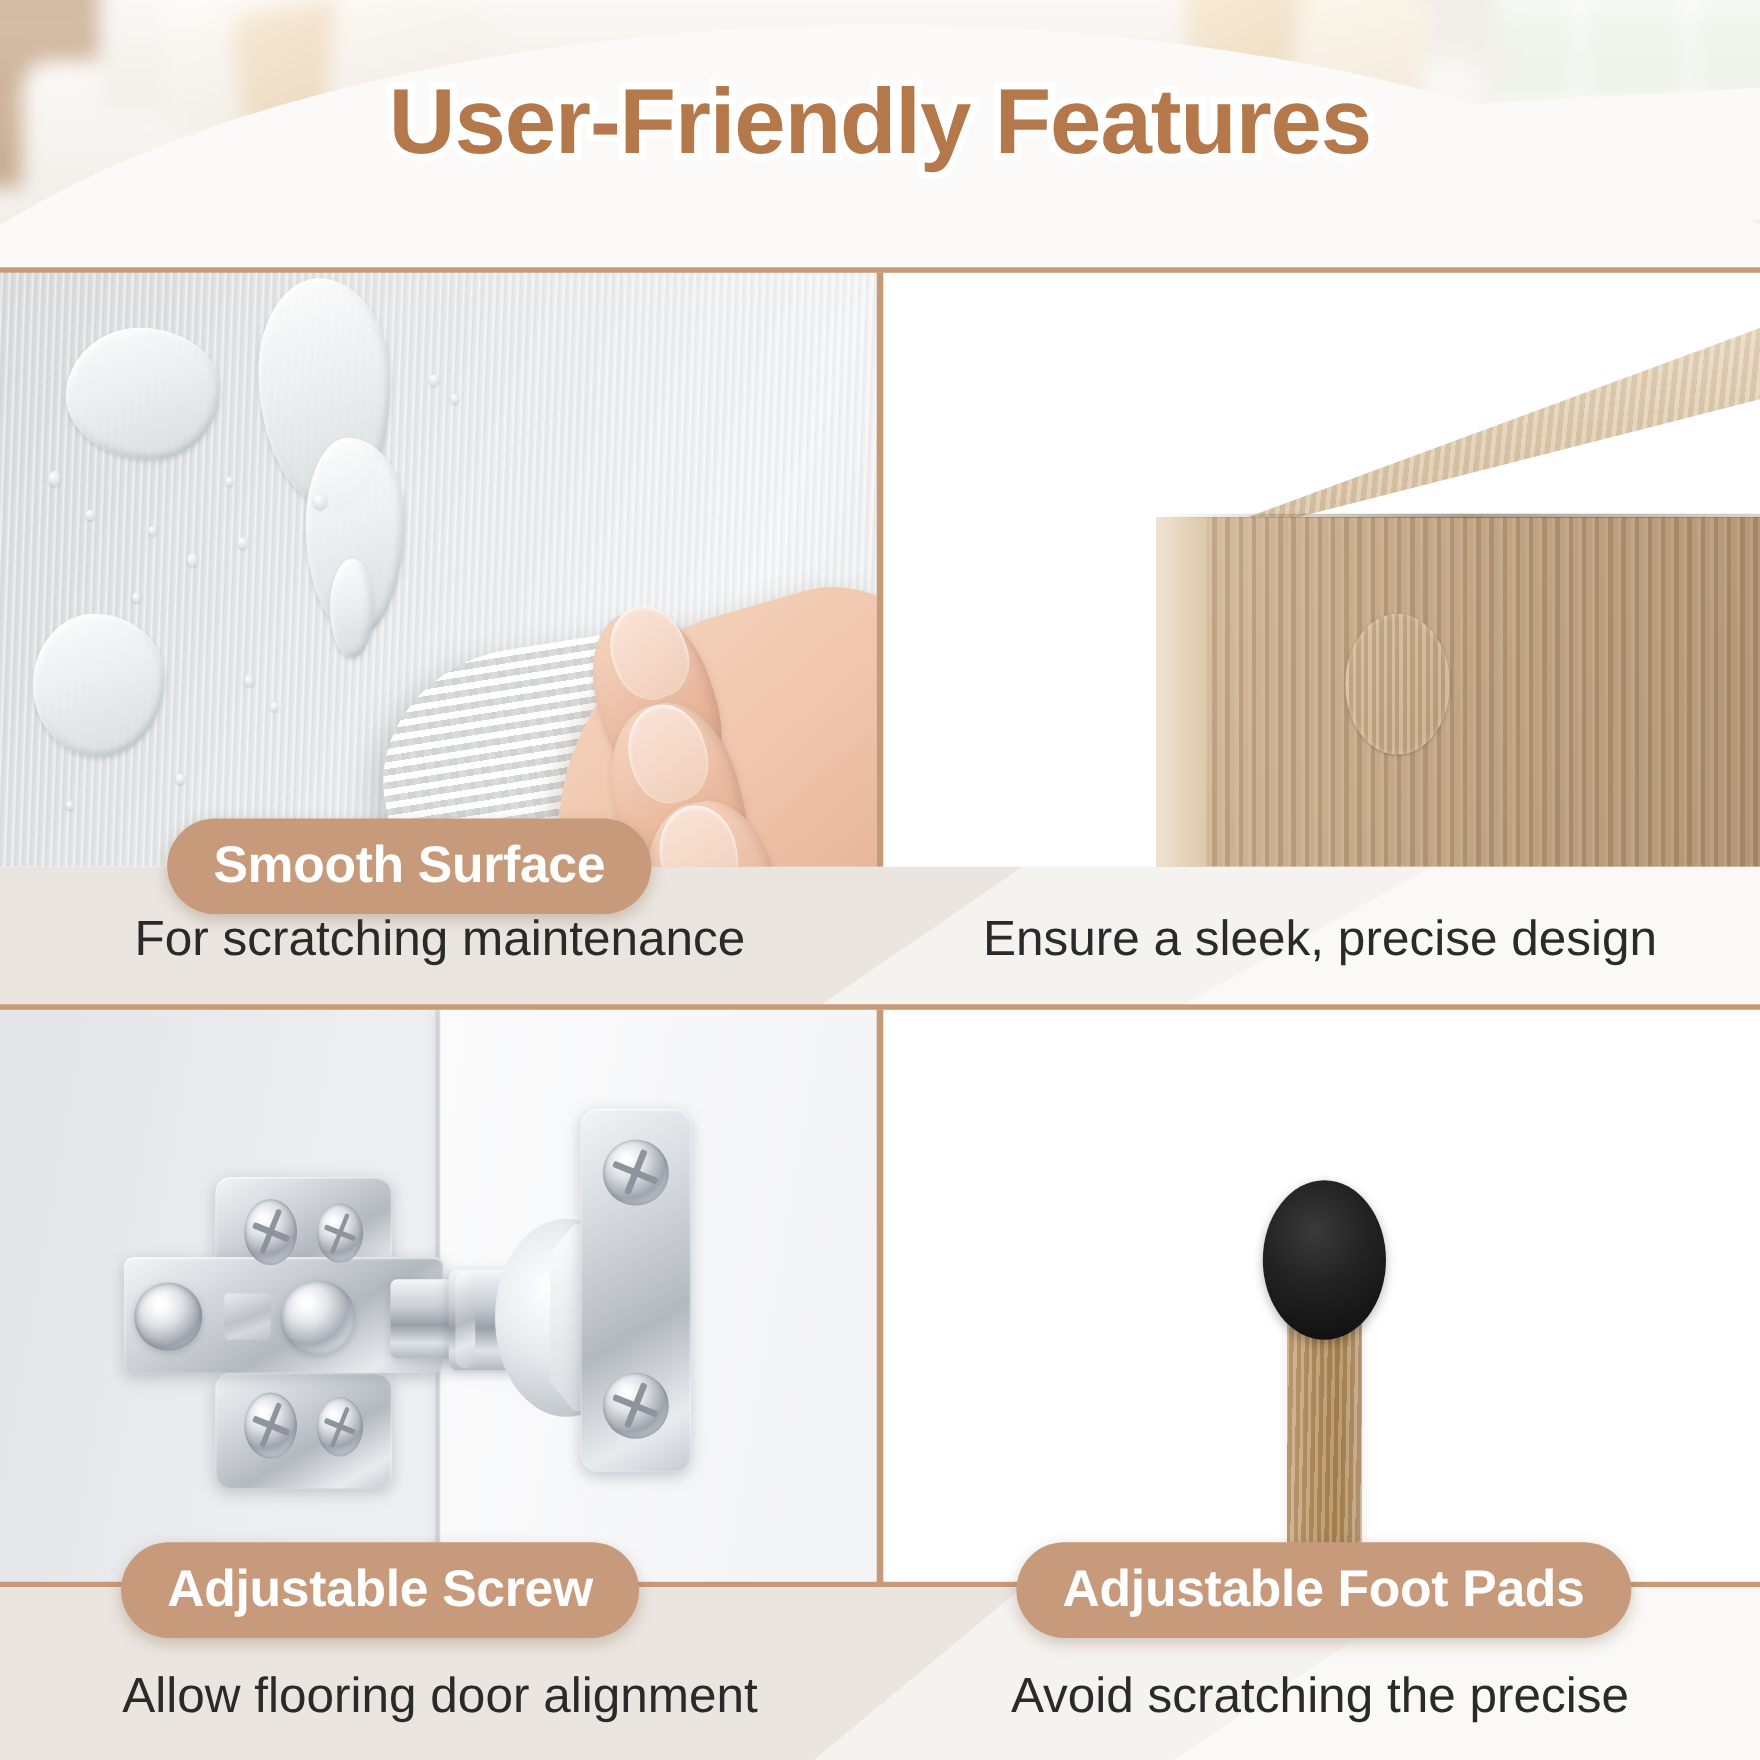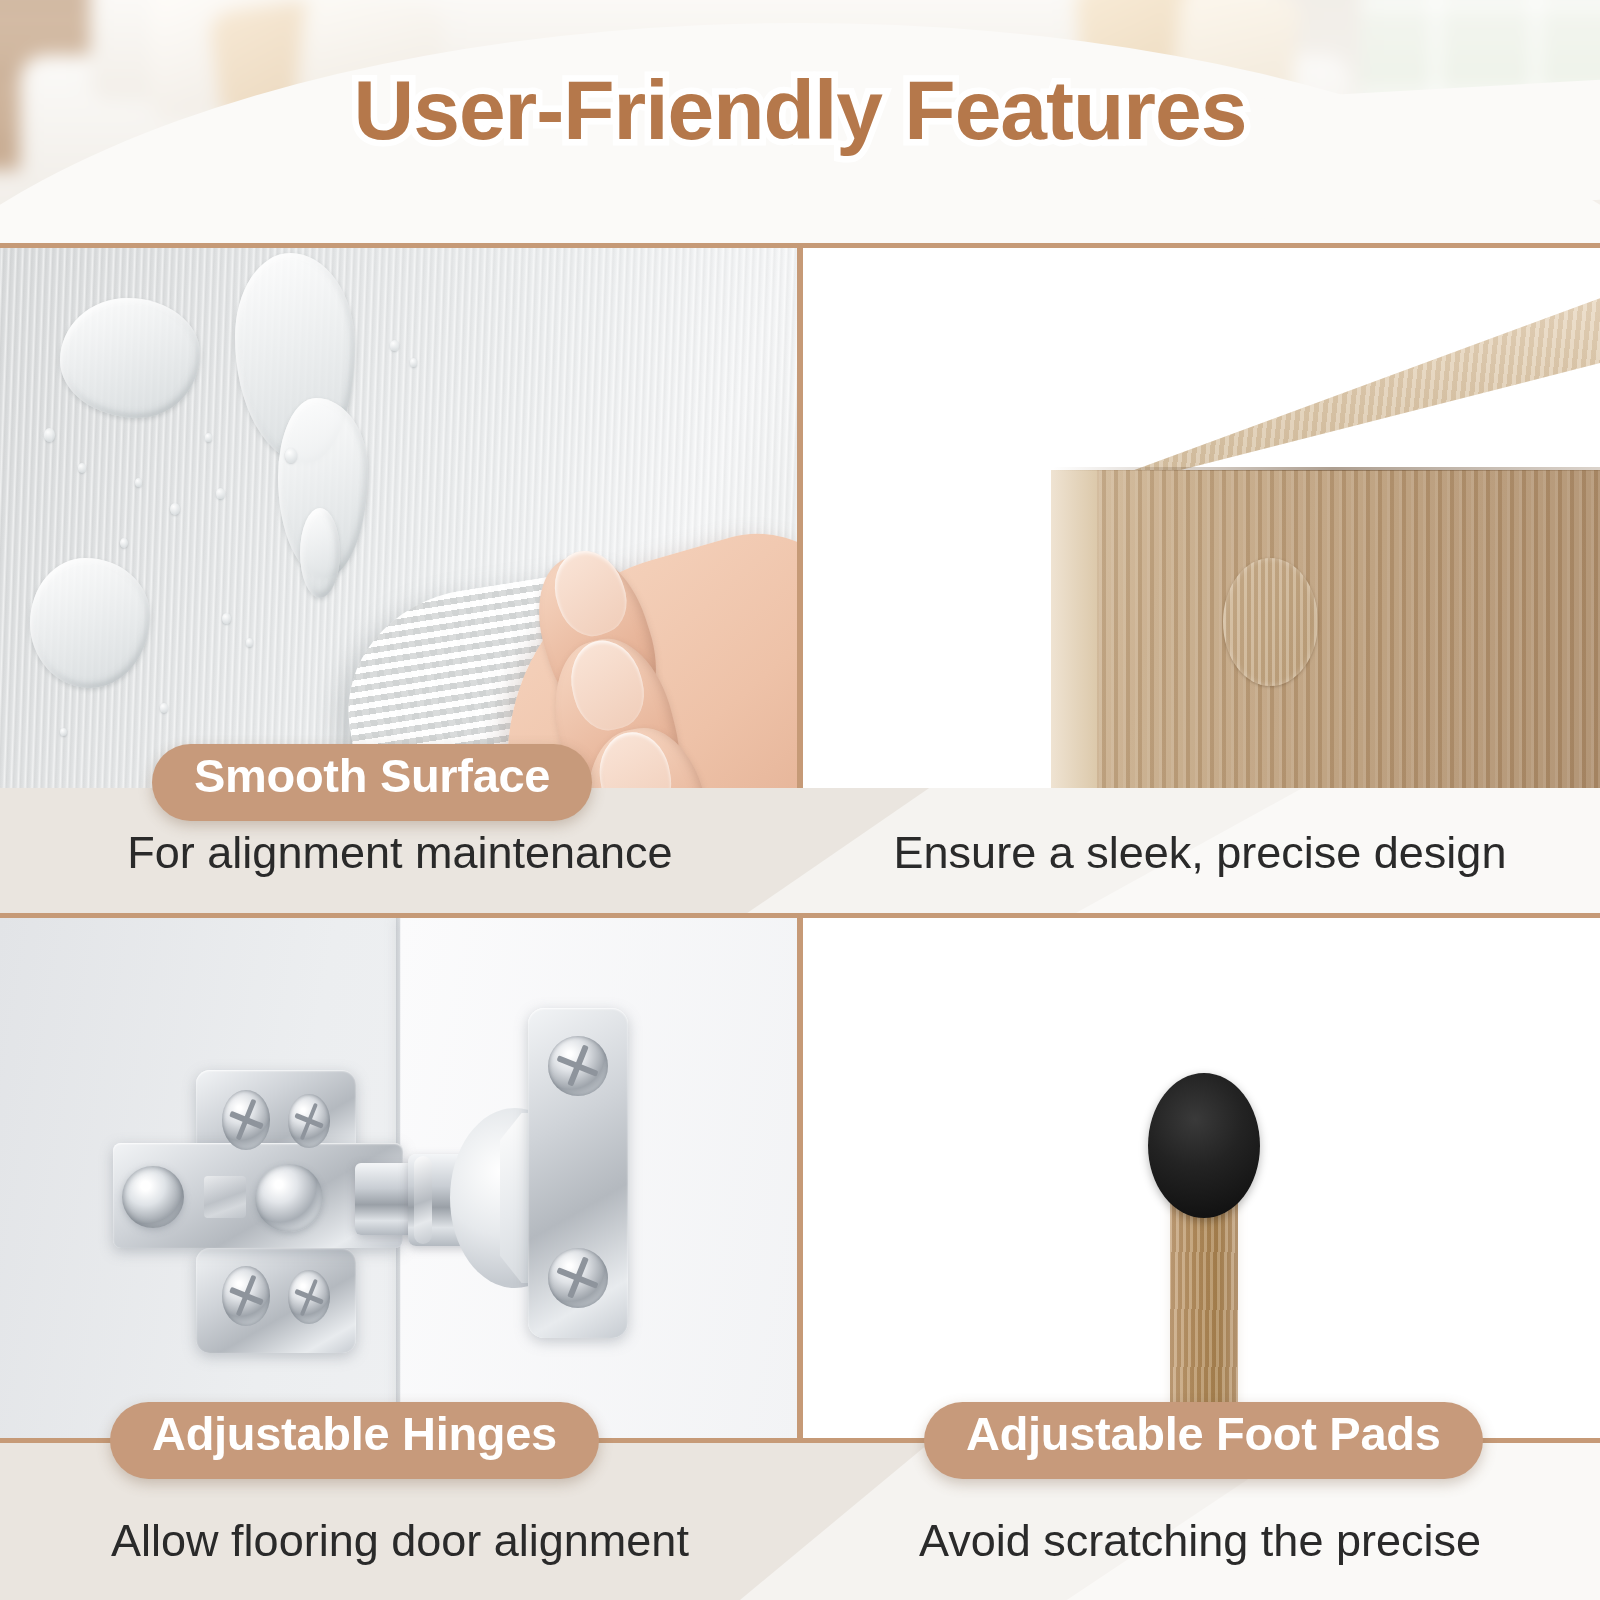--- a/index.html
+++ b/index.html
@@ -160,21 +160,21 @@
     background:#faf9f7; clip-path:polygon(52% 0%, 100% 0%, 100% 100%, 14% 100%); }
   .cap { position:absolute; bottom:0; height:100%; display:flex; align-items:center;
          font-size:45px; color:#2a2a2a; letter-spacing:0px; white-space:nowrap; }
   .cap.left  { left:0;   width:800px; justify-content:center; padding-left:0; }
   .cap.right { left:800px; width:800px; justify-content:center; }
 
   
   .pill { position:absolute; z-index:8;
     background:#c79a7b; color:#ffffff;
     font-size:47px; font-weight:bold; letter-spacing:-.3px;
-    border-radius:48px; padding:4px 42px 18px;
+    border-radius:48px; padding:14px 42px 18px;
     box-shadow:0 5px 14px rgba(120,88,63,.3);
     white-space:nowrap; }
 </style>
 </head>
 <body>
 
 <div id="page">
 
   <div class="header">
     <div class="hdr-photo">
@@ -256,21 +256,21 @@
     <div class="wood-edge"></div>
     <div class="wood-seam"></div>
     <div class="cover"></div>
   </div>
 
   <div class="vdiv" style="left:797px;top:248px;height:540px;"></div>
 
   <div class="capstrip" style="top:788px;height:130px;">
     <div class="diag"></div>
     <div class="diag2"></div>
-    <div class="cap left">For alignment maintenance</div>
+    <div class="cap left">For scratching maintenance</div>
     <div class="cap right">Ensure a sleek, precise design</div>
   </div>
 
   <div class="pill" style="left:152px;top:744px;">Smooth Surface</div>
 
   <div class="rule-h" style="top:913px;"></div>
 
   <div class="photo" style="left:0;top:918px;width:797px;height:525px;">
     <div class="bl-bg"></div>
     <div class="panel-right"></div>
@@ -308,16 +308,16 @@
 
   <div class="rule-h" style="top:1438px;"></div>
 
   <div class="capstrip" style="top:1443px;height:157px;">
     <div class="diag"></div>
     <div class="diag2"></div>
     <div class="cap left" style="height:118px;">Allow flooring door alignment</div>
     <div class="cap right" style="height:118px;">Avoid scratching the precise</div>
   </div>
 
-  <div class="pill" style="left:110px;top:1402px;">Adjustable Hinges</div>
+  <div class="pill" style="left:110px;top:1402px;">Adjustable Screw</div>
   <div class="pill" style="left:924px;top:1402px;">Adjustable Foot Pads</div>
 
 </div>
 
 </body></html>

